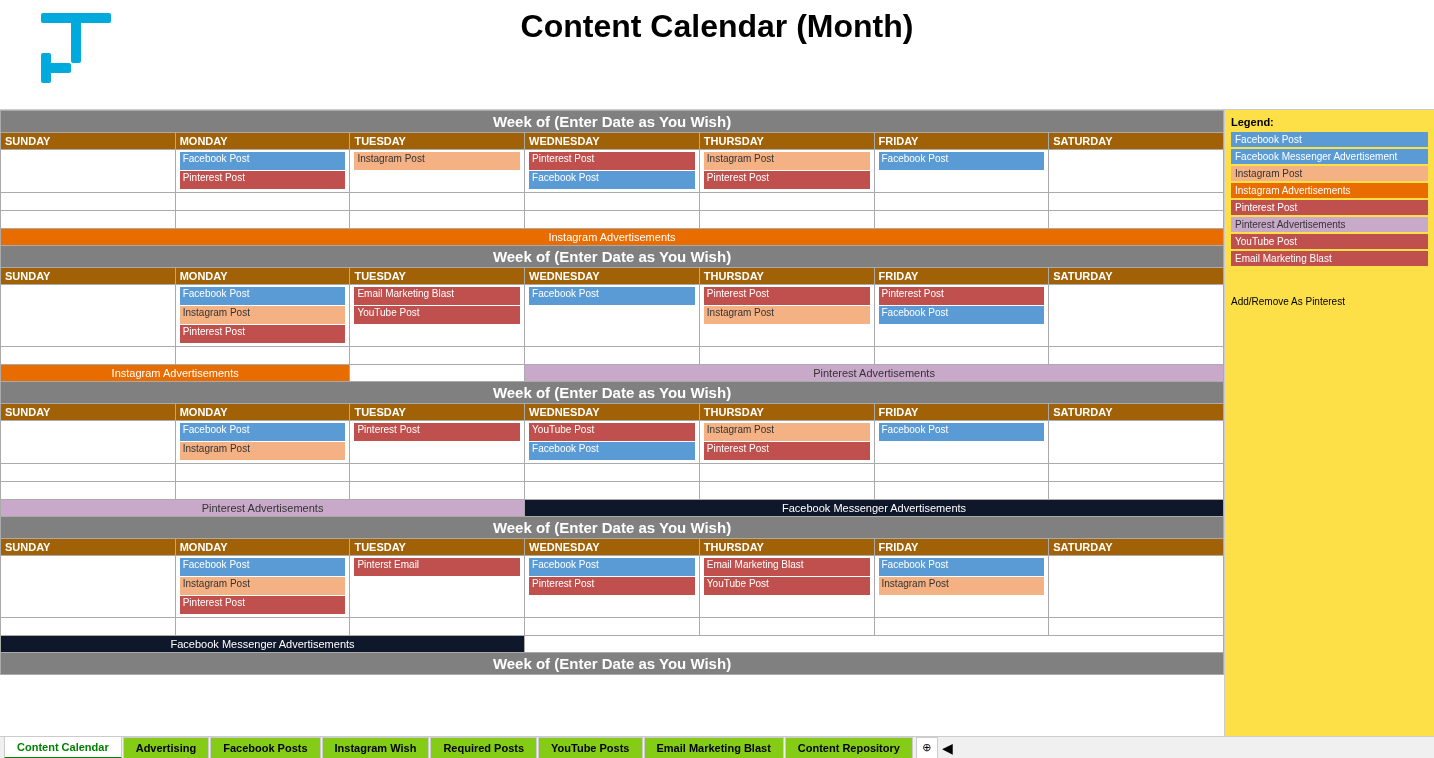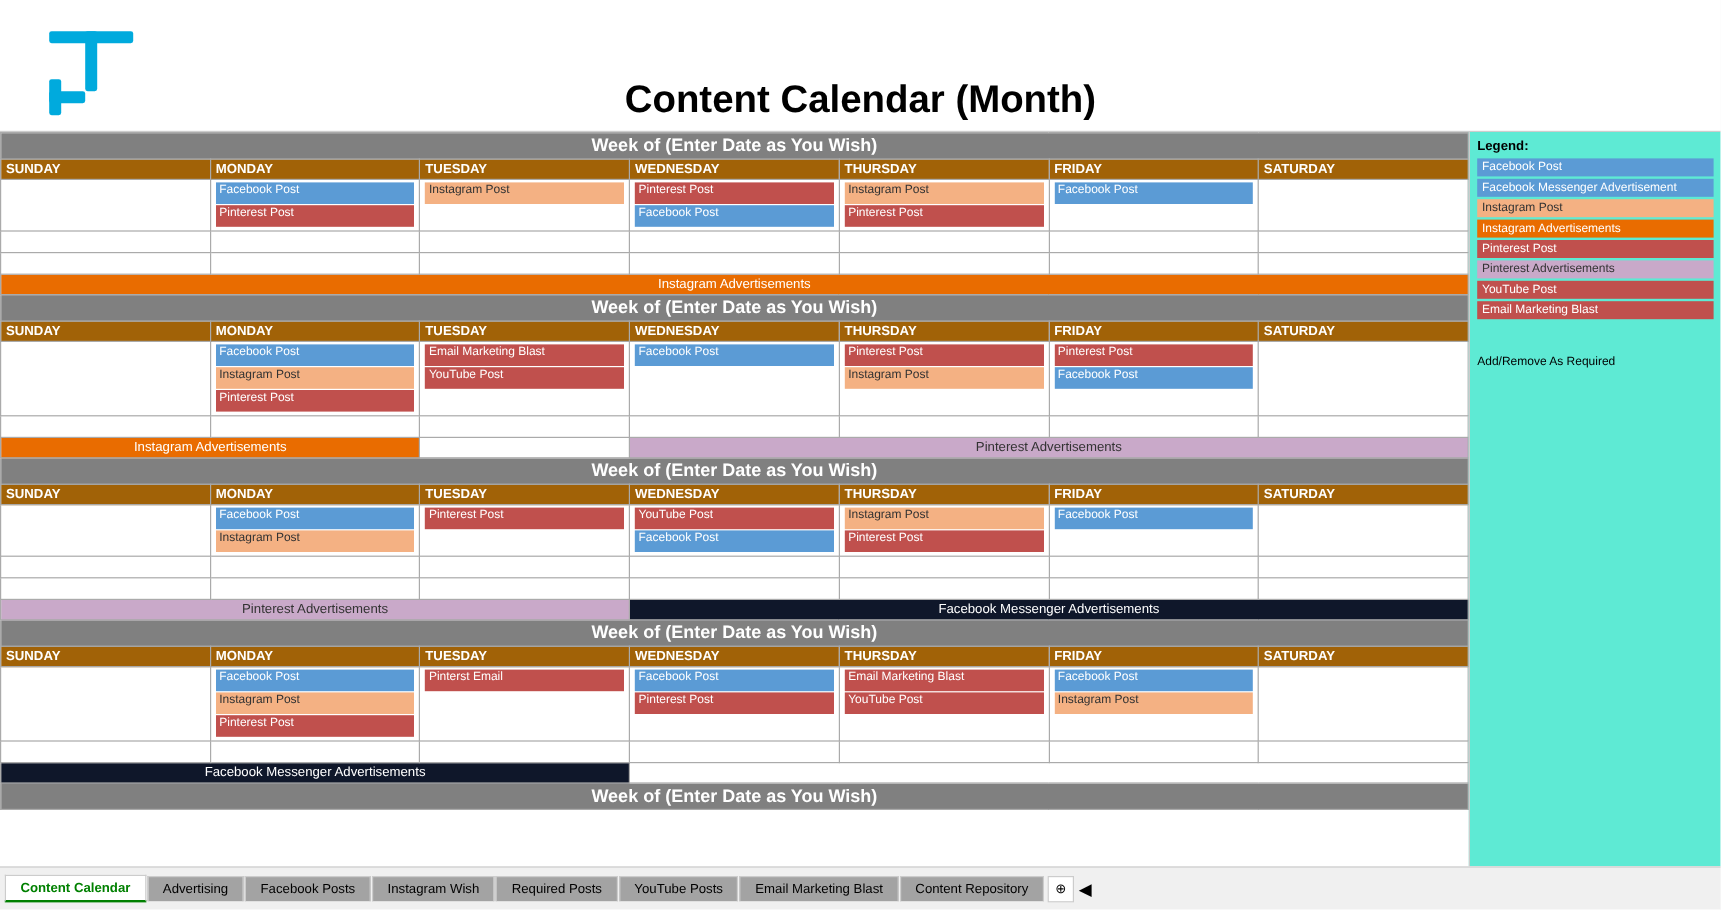--- a/index.html
+++ b/index.html
@@ -9,21 +9,21 @@
       width: 1434px;
       height: 758px;
       background: white;
       display: flex;
       flex-direction: column;
       overflow: hidden;
     }
 
     .header {
       display: flex;
-      align-items: flex-end;
+      align-items: flex-start;
       padding: 8px 16px;
       background: white;
       border-bottom: 1px solid #ccc;
       min-height: 110px;
     }
 
     .logo {
       width: 120px;
       display: flex;
       align-items: center;
@@ -55,21 +55,21 @@
     .calendar-area {
       flex: 1;
       overflow: auto;
       background: white;
     }
 
     .legend-area {
       width: 210px;
       border-left: 1px solid #ccc;
       padding: 6px;
-      background: #5eead4;
+      background: #fde047;
       font-size: 10px;
     }
 
     .legend-title {
       font-weight: bold;
       margin-bottom: 4px;
       font-size: 11px;
     }
 
     .legend-item {
@@ -126,32 +126,33 @@
     .ads-cell-orange { background: #e96c00; color: white; text-align: center; }
     .ads-cell-pink { background: #c9a9c9; color: #333; text-align: center; }
     .ads-cell-blue { background: #0f172a; color: white; text-align: center; }
 
     .bottom-tabs {
       display: flex;
       align-items: center;
       background: #f0f0f0;
       border-top: 1px solid #ccc;
       padding: 0 4px;
-      height: 36px;
+      height: 22px;
       font-size: 11px;
     }
 
     .tab {
       padding: 4px 12px;
       border: 1px solid #ccc;
       border-bottom: none;
-      background: #a3a3a3;
+      background: #84cc16;
       cursor: pointer;
       margin-right: 1px;
       white-space: nowrap;
+      font-weight: bold;
     }
 
     .tab.active {
       background: white;
       border-bottom: 2px solid green;
       color: green;
       font-weight: bold;
     }
 
     .tab-add {
@@ -433,21 +434,21 @@
     <div class="legend-area">
       <div class="legend-title">Legend:</div>
       <div class="legend-item fb-post">Facebook Post</div>
       <div class="legend-item fb-messenger-ads">Facebook Messenger Advertisement</div>
       <div class="legend-item ig-post">Instagram Post</div>
       <div class="legend-item ig-ads">Instagram Advertisements</div>
       <div class="legend-item pinterest-post">Pinterest Post</div>
       <div class="legend-item pinterest-ads">Pinterest Advertisements</div>
       <div class="legend-item youtube-post">YouTube Post</div>
       <div class="legend-item email-blast">Email Marketing Blast</div>
-      <div style="margin-top: 30px;">Add/Remove As Required</div>
+      <div style="margin-top: 30px;">Add/Remove As Pinterest</div>
     </div>
   </div>
 
   <div class="bottom-tabs">
     <div class="tab active">Content Calendar</div>
     <div class="tab">Advertising</div>
     <div class="tab">Facebook Posts</div>
     <div class="tab">Instagram Wish</div>
     <div class="tab">Required Posts</div>
     <div class="tab">YouTube Posts</div>

